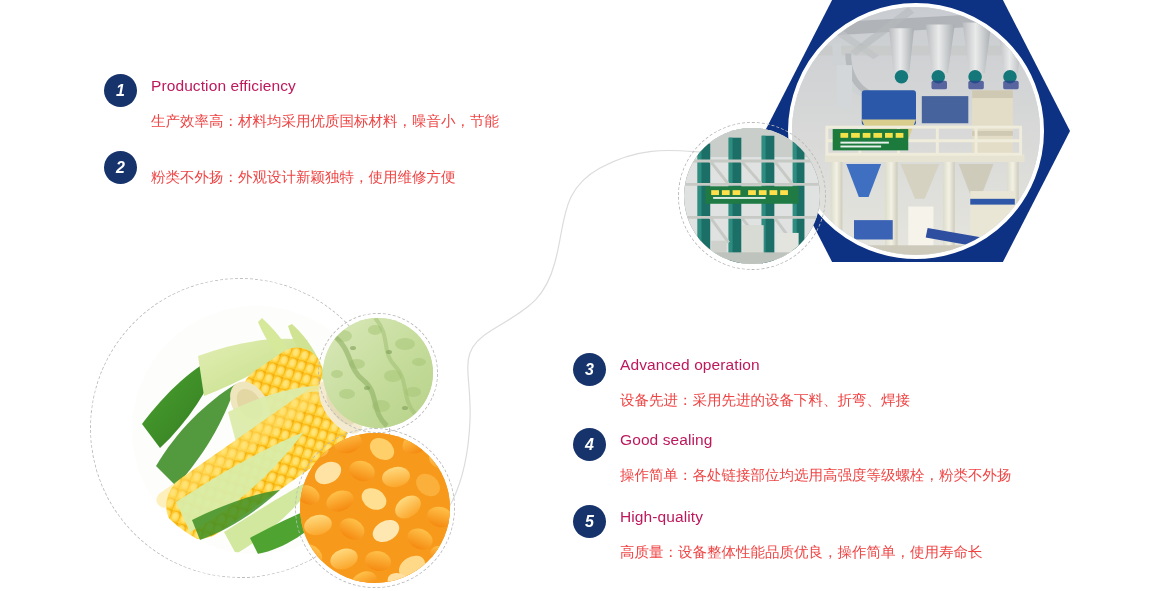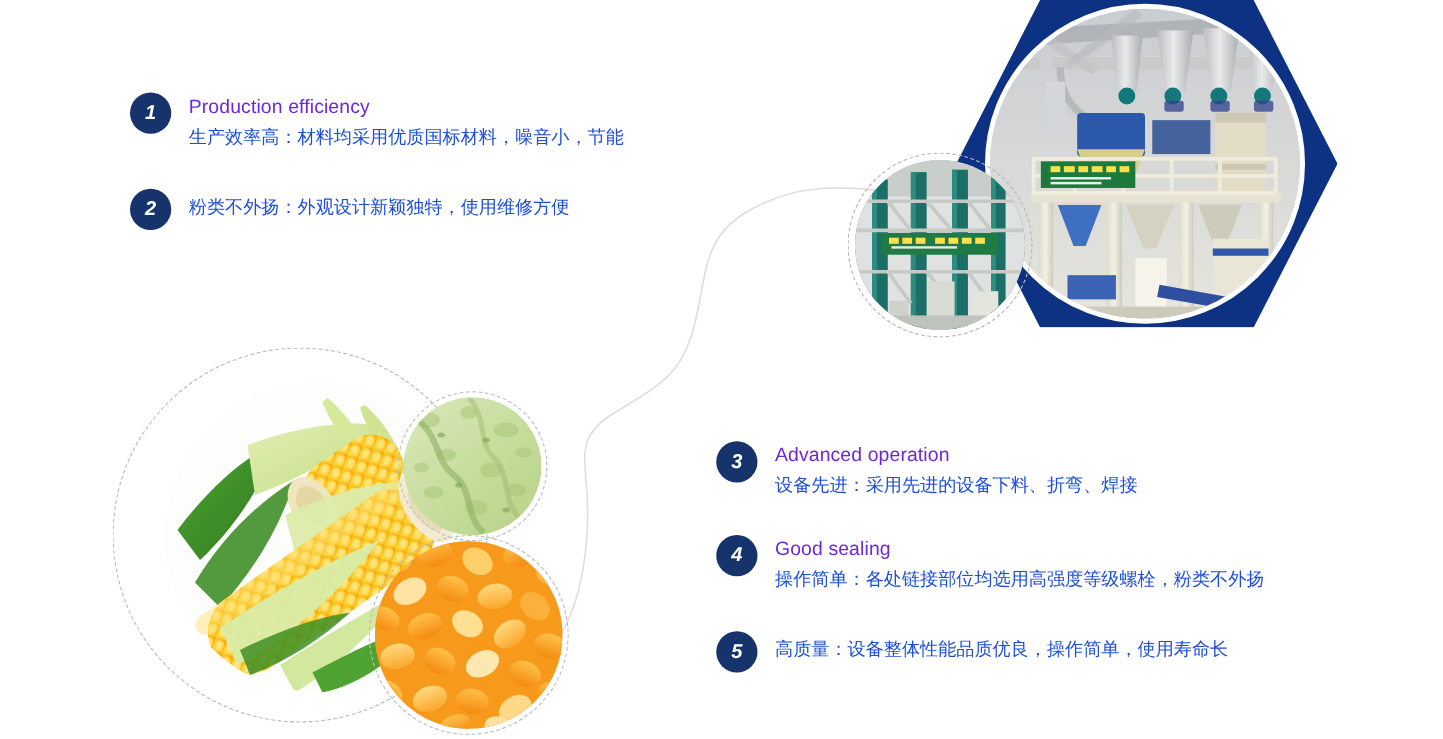--- a/index.html
+++ b/index.html
@@ -37,34 +37,34 @@
     font-size: 16px;
     line-height: 33px;
     text-align: center;
     letter-spacing: 0;
     user-select: none;
   }
   .feature-text {
     padding-top: 1px;
   }
   .feature-title {
-    color: #6d28d9;
+    color: #be185d;
     font-size: 15.5px;
     line-height: 21px;
     font-weight: 400;
     letter-spacing: 0.1px;
     white-space: nowrap;
   }
   .feature-desc {
-    color: #1d4ed8;
+    color: #ef4444;
     font-size: 14.5px;
     line-height: 22px;
     font-weight: 400;
     white-space: nowrap;
-    margin-top: 3px;
+    margin-top: 14px;
   }
 
   
   #hex-group {
     position: absolute;
     left: 660px;
     top: 0px;
     width: 494px;
     height: 280px;
   }
@@ -487,17 +487,18 @@
     <div class="badge">4</div>
     <div class="feature-text">
       <div class="feature-title">Good sealing</div>
       <div class="feature-desc">操作简单：各处链接部位均选用高强度等级螺栓，粉类不外扬</div>
     </div>
   </div>
 
   <div class="feature" style="left:573px; top:505px;">
     <div class="badge">5</div>
     <div class="feature-text">
+      <div class="feature-title">High-quality</div>
       <div class="feature-desc">高质量：设备整体性能品质优良，操作简单，使用寿命长</div>
     </div>
   </div>
 
 </div>
 
 </body></html>

